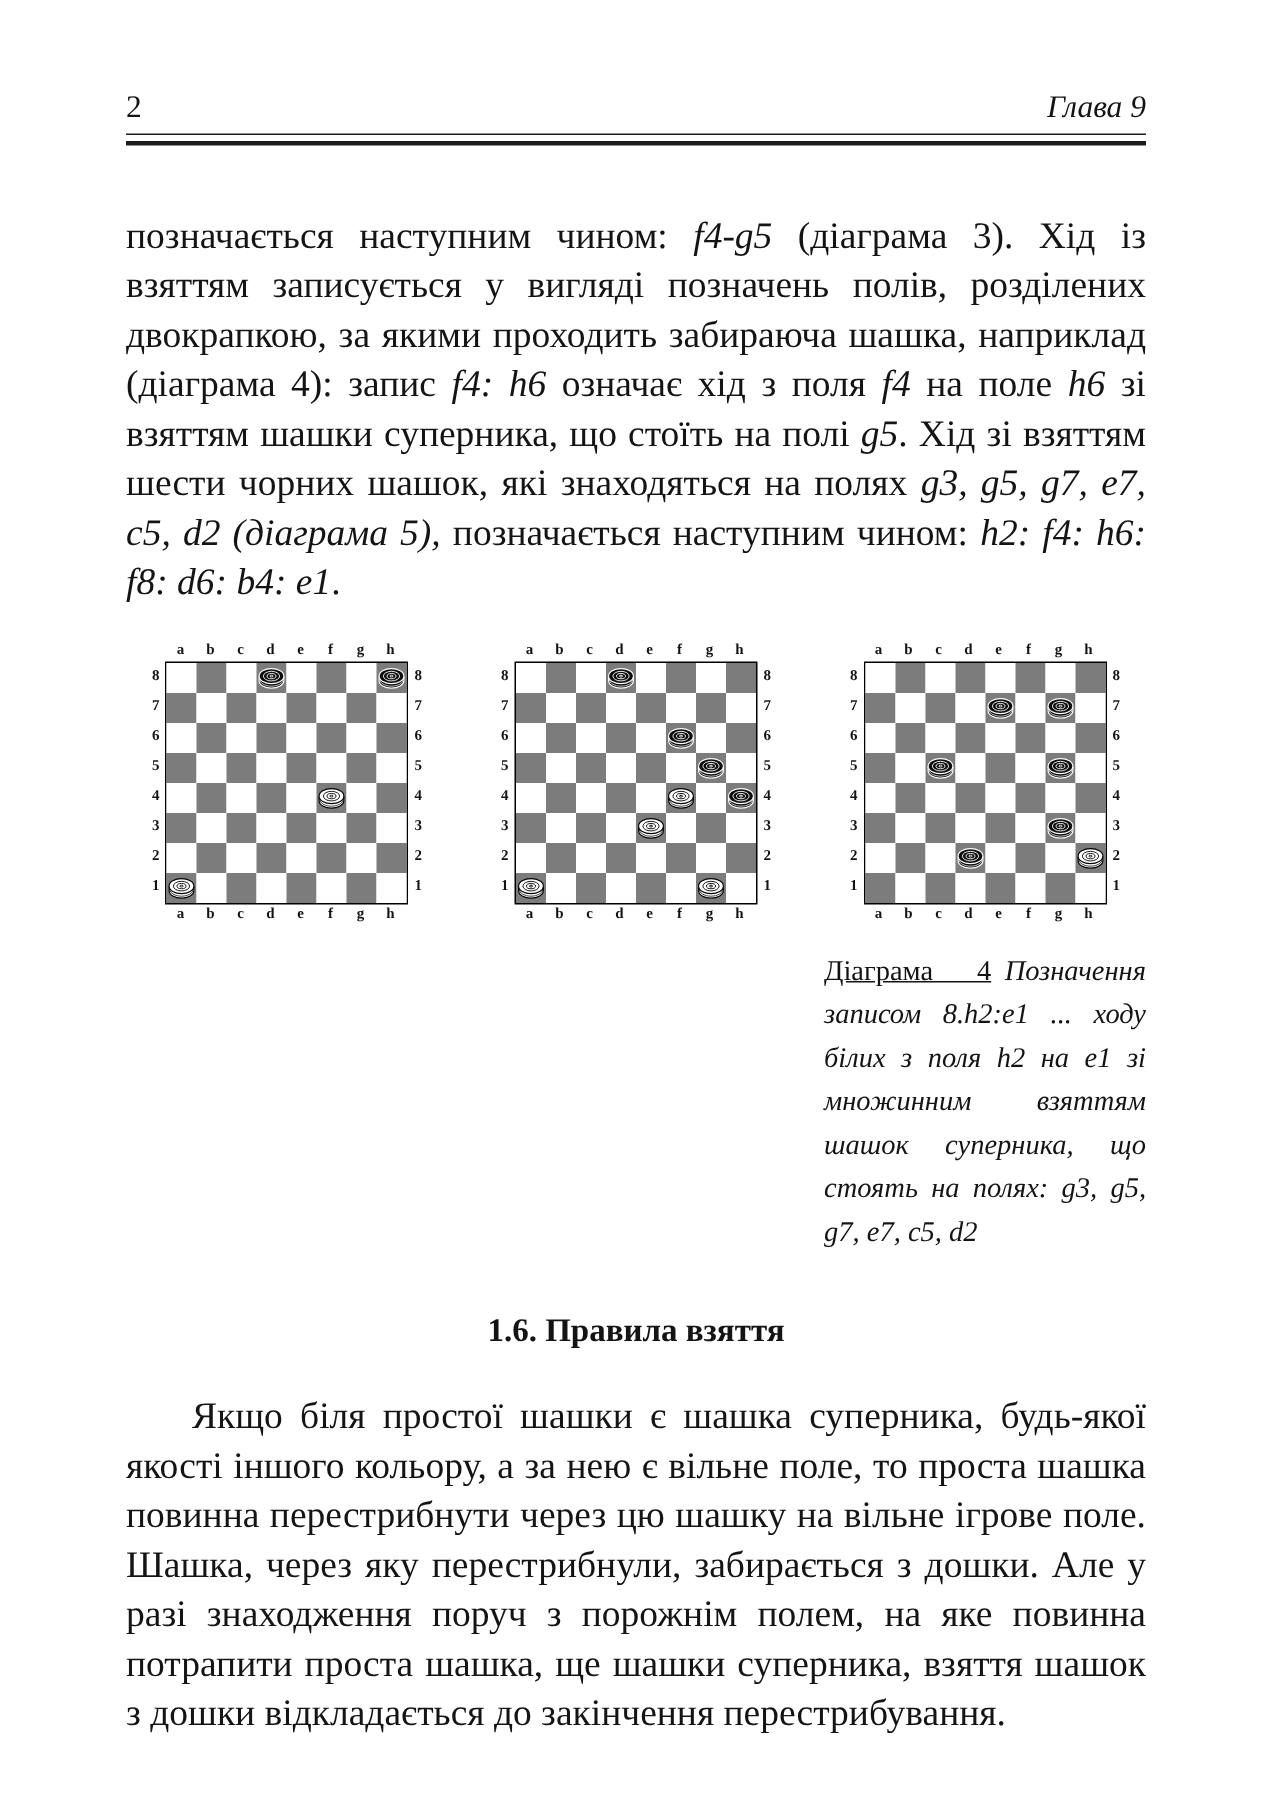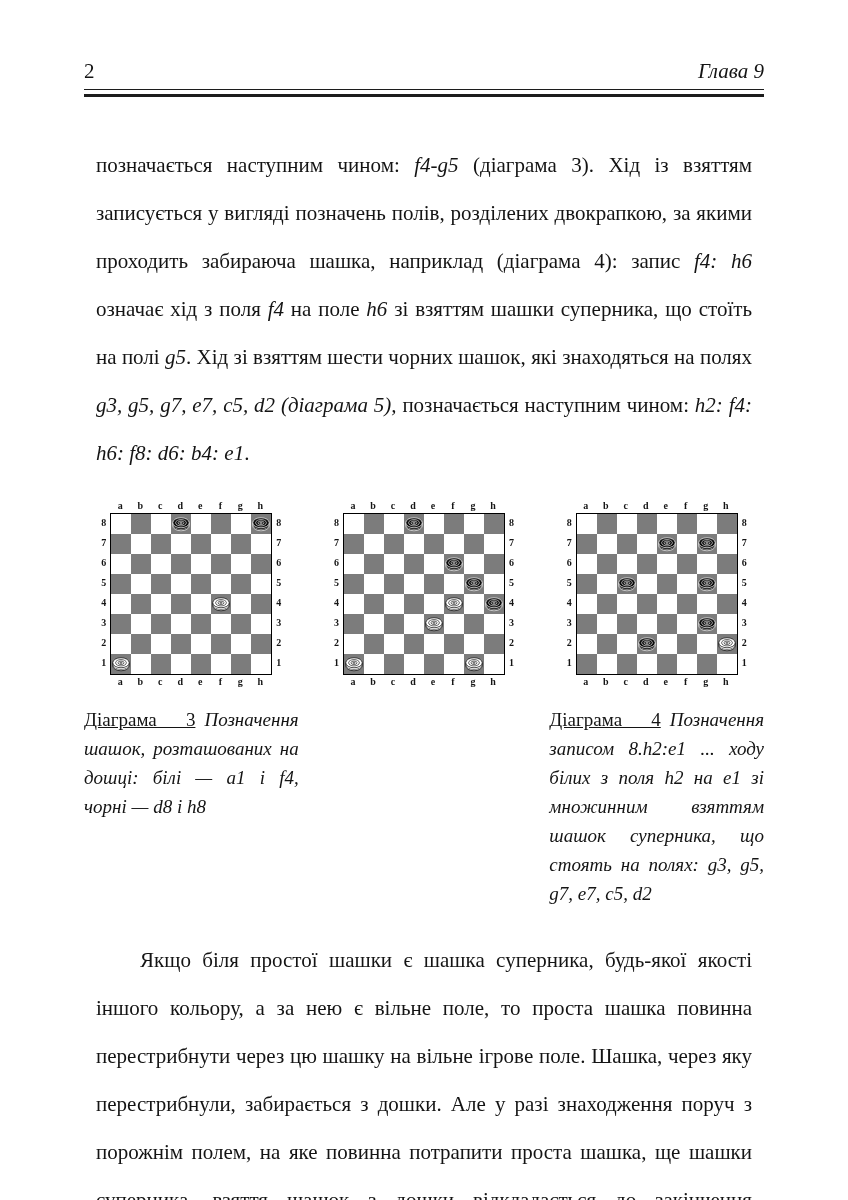--- a/index.html
+++ b/index.html
@@ -6,21 +6,21 @@
   .page {
     width:848px; height:1200px; margin:0 auto; background:#ffffff;
     box-sizing:border-box; padding:58px 84px 0 84px; overflow:hidden;
     font-family:"Liberation Serif", serif; color:#141414; position:relative;
   }
   .header { display:flex; justify-content:space-between; font-size:21px; line-height:26px; }
   .chapter { font-style:italic; }
   .rule-thin  { border-top:1.5px solid #1c1c1c; margin-top:5px; }
   .rule-thick { height:3px; background:#1c1c1c; margin-top:4px; }
 
-  .body-para { font-size:21px; line-height:48px; text-align:justify; margin:12px; }
+  .body-para { font-size:25px; line-height:33px; text-align:justify; margin:0; }
   .first-para { margin-top:44px; }
   .i { font-style:italic; }
 
   .diagrams { display:flex; gap:18px; margin-top:22px; }
   .diagram-col { width:215px; }
 
   .board-widget { width:max-content; margin:0 auto; }
   .b-row { display:flex; }
   .b-corner   { width:13px; height:14px; }
   .b-collabel { width:20px; height:14px; font-size:10px; font-weight:bold; text-align:center; line-height:14px; }
@@ -214,21 +214,20 @@
             <div class="b-collabel">b</div>
             <div class="b-collabel">c</div>
             <div class="b-collabel">d</div>
             <div class="b-collabel">e</div>
             <div class="b-collabel">f</div>
             <div class="b-collabel">g</div>
             <div class="b-collabel">h</div>
             <div class="b-corner"></div>
           </div>
         </div>
-      <p class="caption"><span class="cap-label">Діаграма 3</span><span class="cap-text">Позначення шашок, розташованих на дошці: білі — a1 і f4, чорні — d8 і h8</span></p>
     </div>
 
     <div class="diagram-col">
       <div class="board-widget">
           <div class="b-row">
             <div class="b-corner"></div>
             <div class="b-collabel">a</div>
             <div class="b-collabel">b</div>
             <div class="b-collabel">c</div>
             <div class="b-collabel">d</div>
@@ -621,16 +620,17 @@
             <div class="b-collabel">g</div>
             <div class="b-collabel">h</div>
             <div class="b-corner"></div>
           </div>
         </div>
       <p class="caption"><span class="cap-label">Діаграма 4</span><span class="cap-text">Позначення записом 8.h2:e1 ... ходу білих з поля h2 на e1 зі множинним взяттям шашок суперника, що стоять на полях: g3, g5, g7, e7, c5, d2</span></p>
     </div>
 
   </div>
 
+  <h2 class="heading">1.6. Правила взяття</h2>
 
   <p class="body-para indent-para">Якщо біля простої шашки є шашка суперника, будь-якої якості іншого кольору, а за нею є вільне поле, то проста шашка повинна перестрибнути через цю шашку на вільне ігрове поле. Шашка, через яку перестрибнули, забирається з дошки. Але у разі знаходження поруч з порожнім полем, на яке повинна потрапити проста шашка, ще шашки суперника, взяття шашок з дошки відкладається до закінчення перестрибування.</p>
 
 </div>
 
 </body></html>

